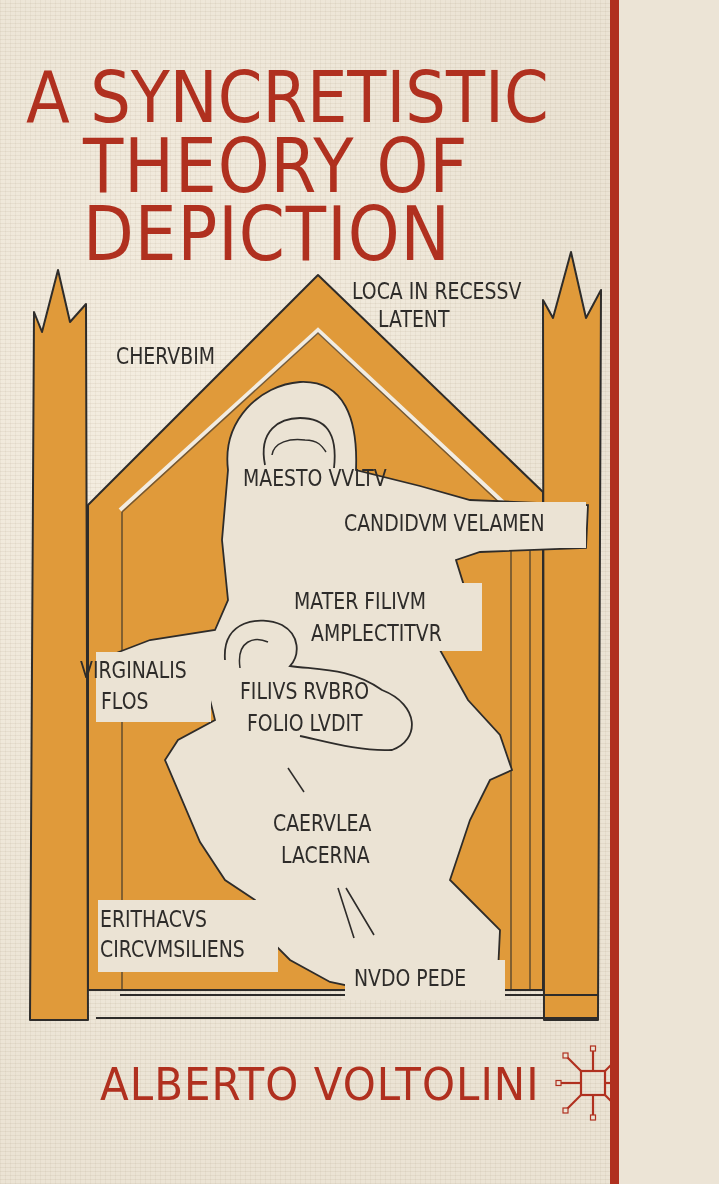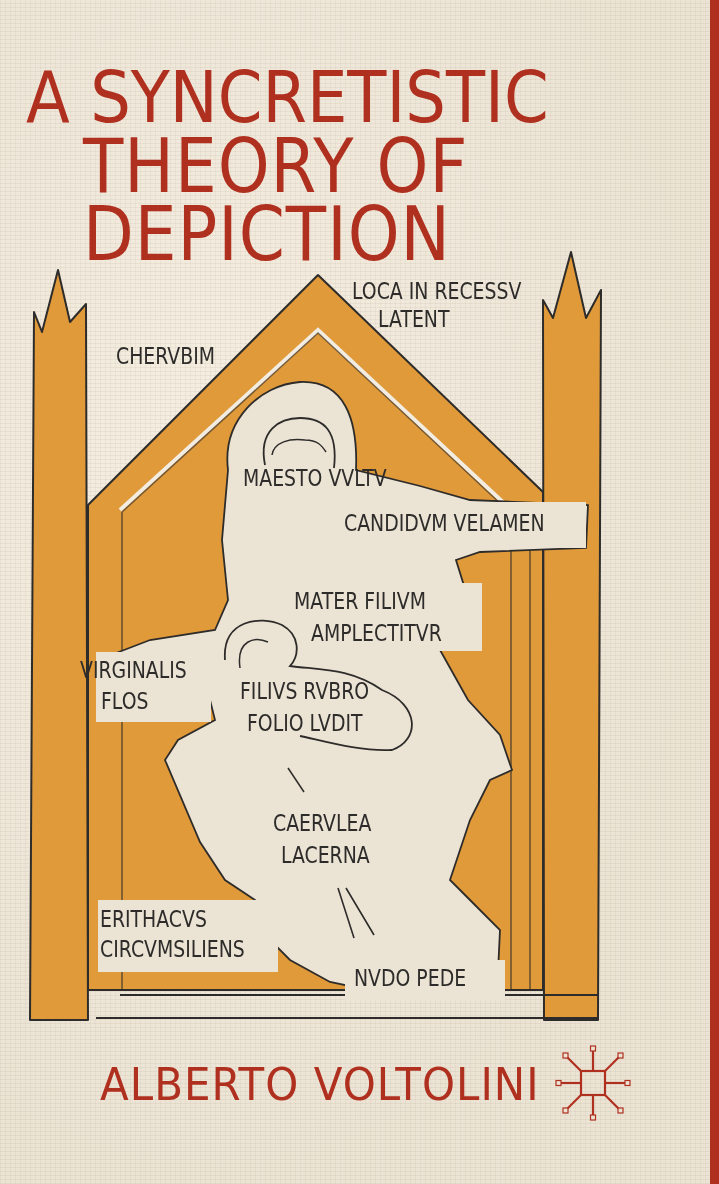--- a/index.html
+++ b/index.html
@@ -1,18 +1,18 @@
 <!DOCTYPE html>
 <html><head>
 <meta charset="utf-8">
 <style>
   html, body { margin: 0; padding: 0; }
   body { width: 719px; height: 1184px; overflow: hidden; background: #ece4d6; }
   .cover {
-    position: relative; width: 719px; height: 1184px; overflow: hidden;
+    position: relative; width: 619px; height: 1184px; overflow: hidden;
     background-color: #ebe3d4;
     background-image:
       repeating-linear-gradient(0deg, rgba(150,130,100,0.10) 0 1px, transparent 1px 4px),
       repeating-linear-gradient(90deg, rgba(150,130,100,0.08) 0 1px, transparent 1px 5px),
       radial-gradient(ellipse at 30% 40%, rgba(255,250,240,0.5), transparent 70%);
   }
   .spine {
     position: absolute; top: 0; right: 0; width: 9px; height: 1184px; background: #b0301f;
   }
   .title {

